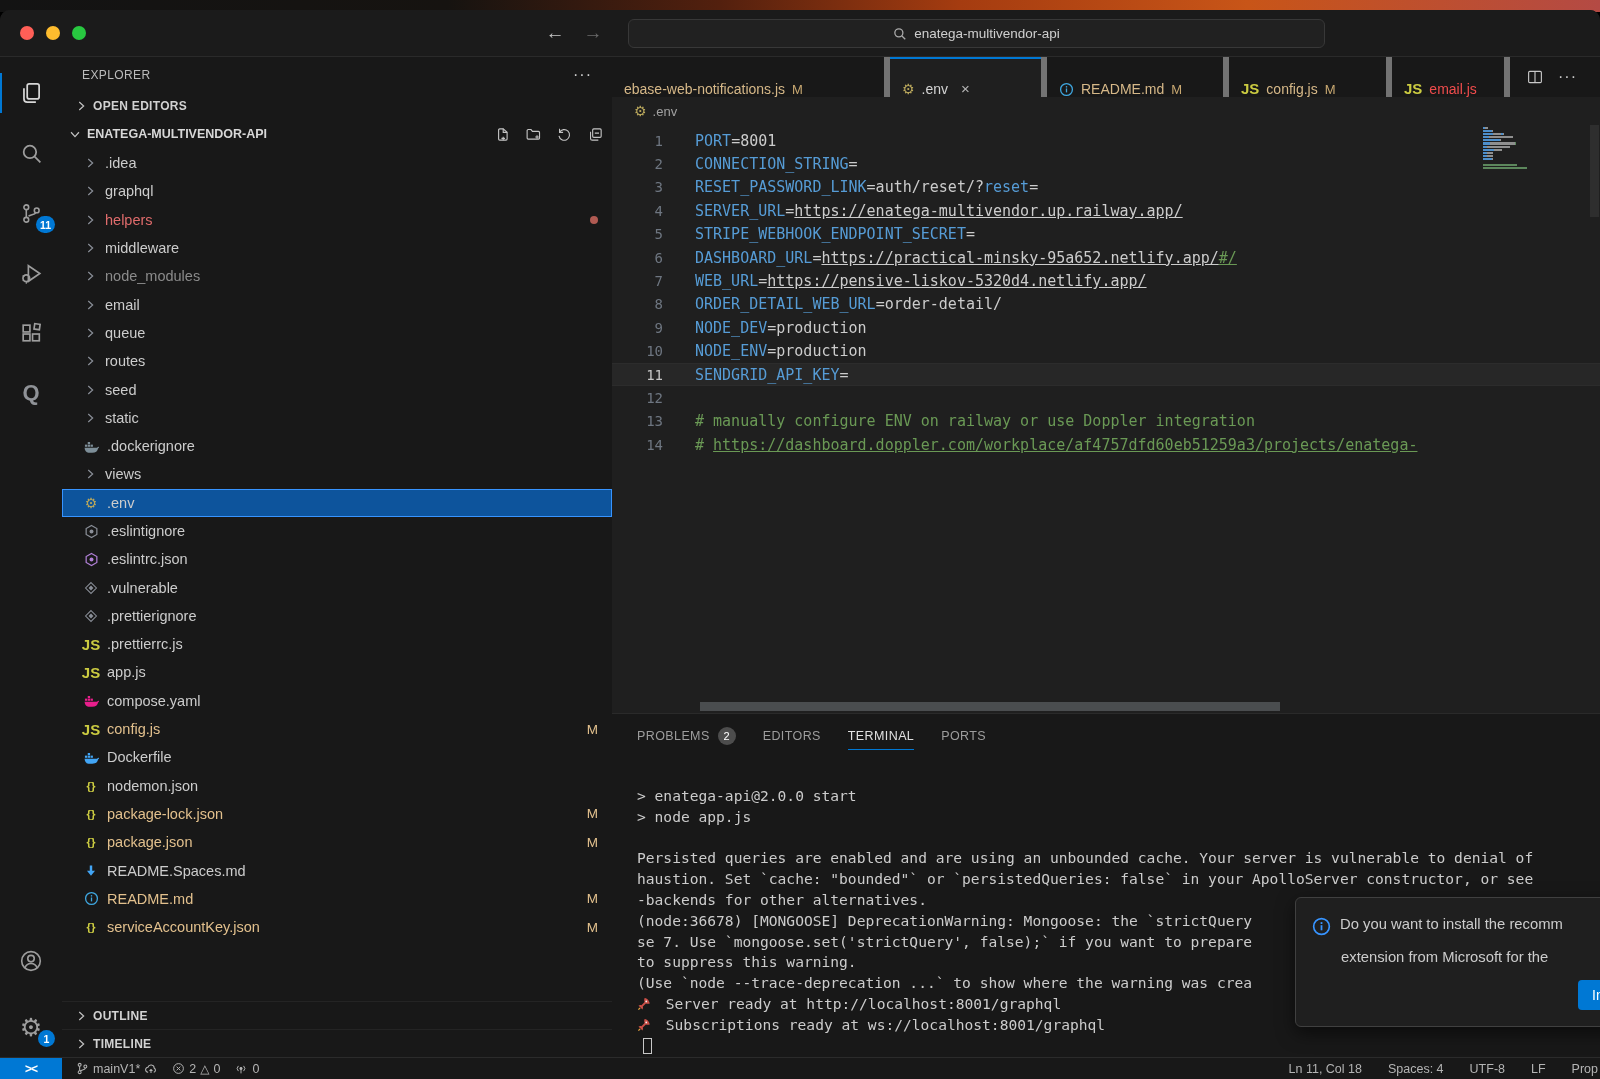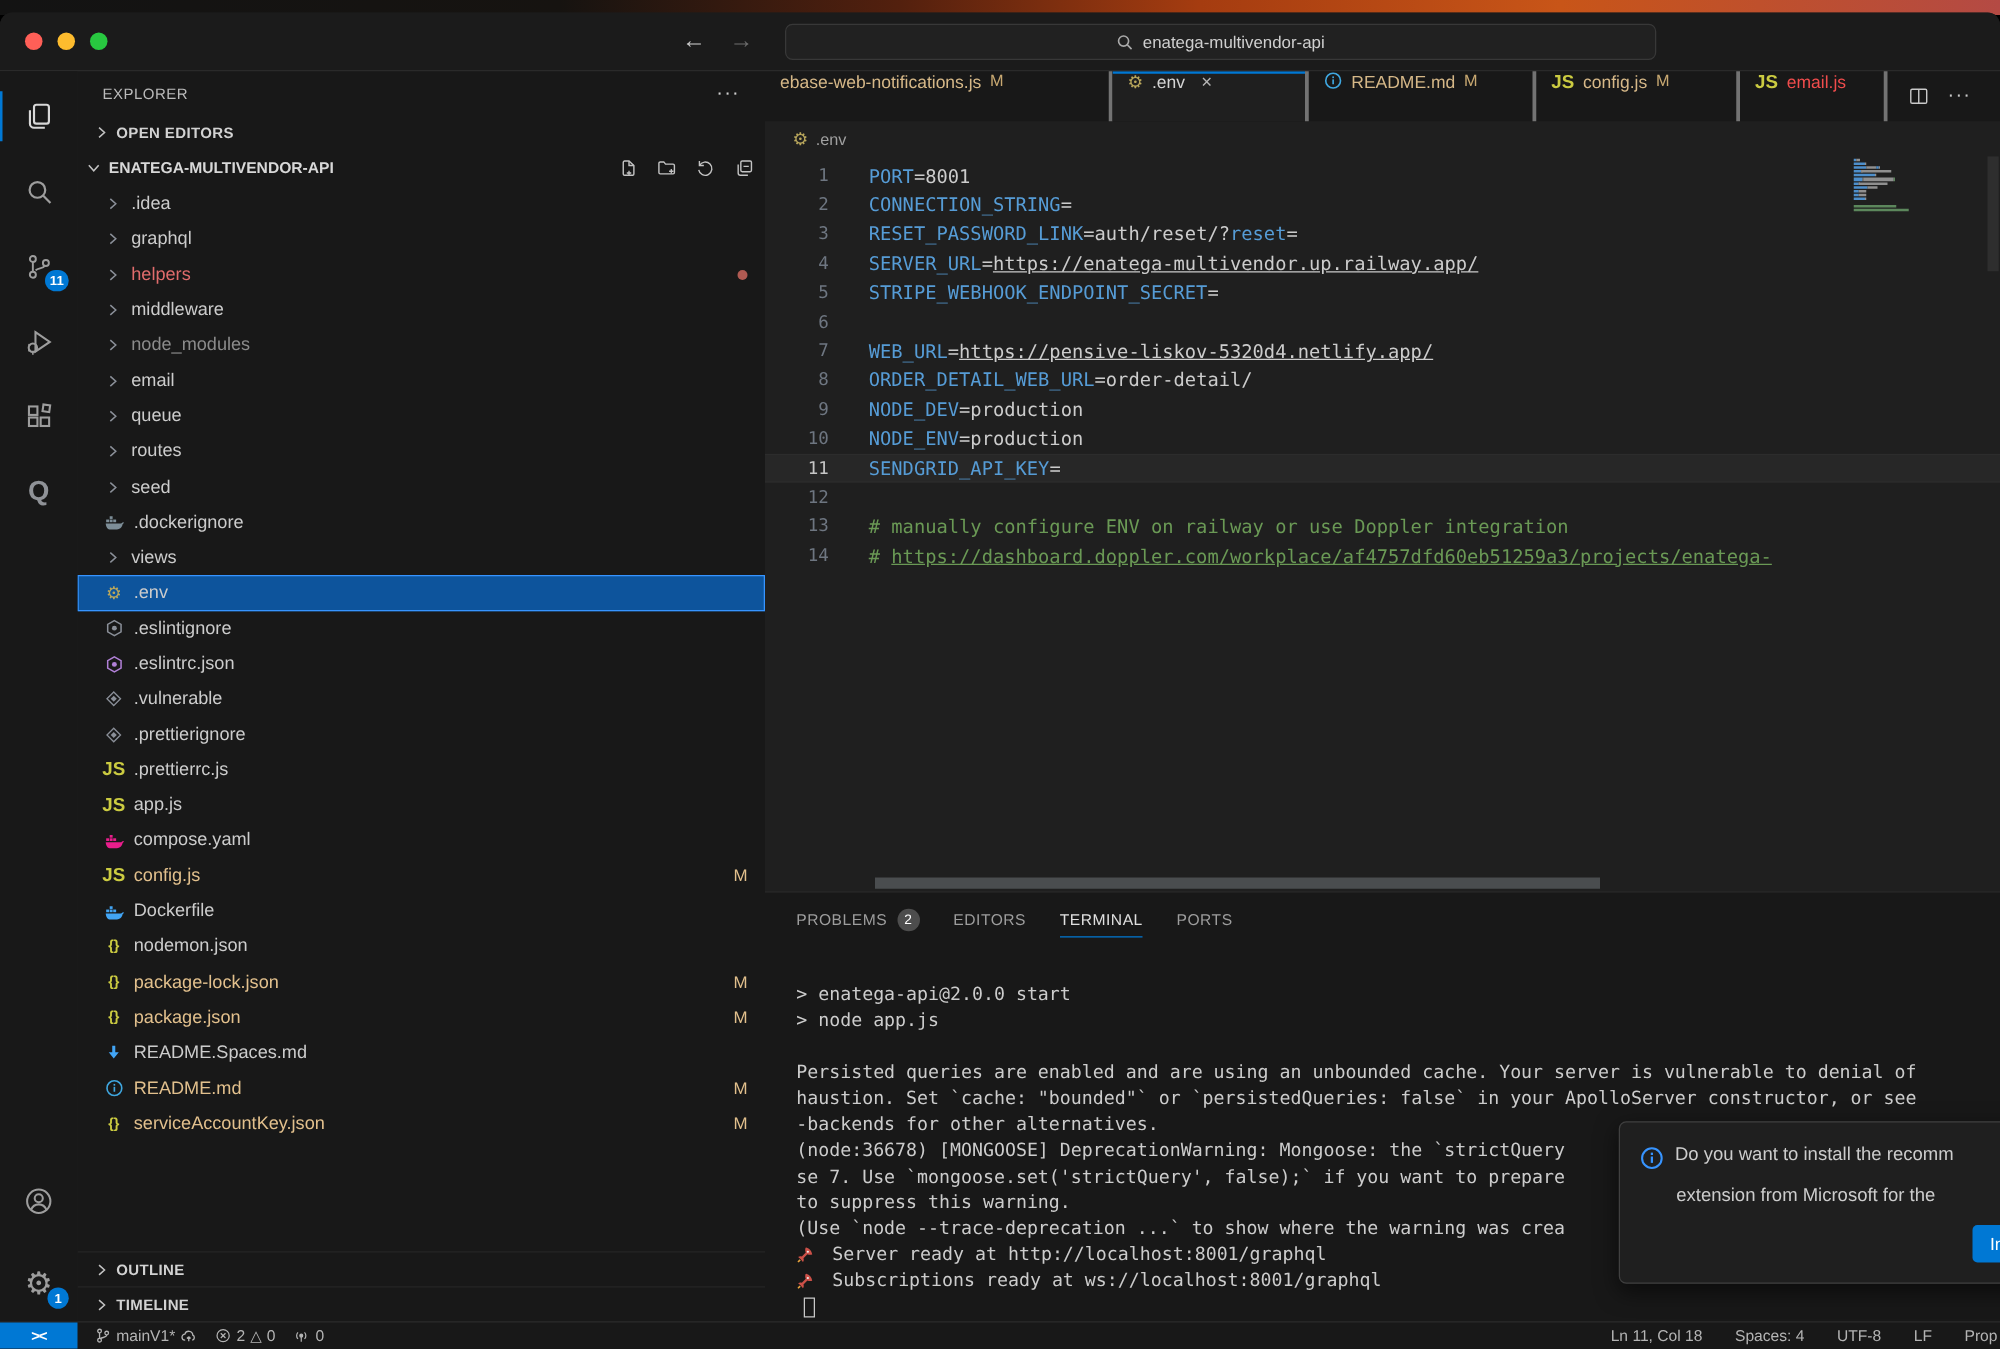--- a/index.html
+++ b/index.html
@@ -50,22 +50,22 @@
   .lbl-default{color:#cccccc;} .lbl-modified{color:#e2c08d;} .lbl-error{color:#e06c6c;} .lbl-dim{color:#8b8b8b;}
   .git-m { margin-left:auto; color:#e2c08d; font-size:13.5px; }
   .err-dot { margin-left:auto; width:8px; height:8px; border-radius:50%; background:#b05a52; }
   .jsbadge { color:#cbcb41; font-weight:800; font-size:15px; font-family:"Liberation Sans",sans-serif; }
   .braces { color:#cbcb41; font-weight:700; font-size:11.5px; }
   .gearchar { color:#b9a75c; font-size:14px; }
 
   
   .editor-col { flex:1; min-width:0; display:flex; flex-direction:column; background:#1f1f1f; }
   .tabbar { height:40px; flex:none; background:#181818; display:flex; align-items:stretch; }
-  .tab { display:flex; align-items:flex-start; gap:7px; padding:0 12px; font-size:14px; color:#9d9d9d;
-    border-right:3px solid #737373; position:relative; white-space:nowrap; overflow:hidden; flex:none; }
+  .tab { display:flex; align-items:flex-end; gap:7px; padding:0 12px; font-size:14px; color:#9d9d9d;
+    border-right:6px solid #737373; position:relative; white-space:nowrap; overflow:hidden; flex:none; }
   .tab.active { background:#1f1f1f; color:#d4d4d4; }
   .tab.active::before { content:""; position:absolute; top:0; left:0; right:0; height:2px; background:#0078d4; }
   .tab .close { margin-left:6px; color:#b5b5b5; font-size:15px; }
   .tab .tgit { color:#c8a871; font-size:13px; }
   .tab-label-modified { color:#d6b888; }
   .tab-label-error { color:#f04c4c; }
   .tab-actions { margin-left:6px; display:flex; align-items:center; gap:14px; color:#c9c9c9; padding:0 10px; }
 
   .breadcrumb { height:28px; flex:none; display:flex; align-items:center; gap:6px; padding-left:22px; color:#a0a0a0; font-size:13px; }
 
@@ -309,20 +309,28 @@
           </div>
           <div class="tree-row">
             <span class="chev">
               <svg width="14" height="14" viewBox="0 0 16 16">
                 <path d="M6 3.5l5 4.5-5 4.5" fill="none" stroke="#8a8f98" stroke-width="1.4"></path>
               </svg>
             </span>
             <span class="lbl-default">seed</span>
           </div>
           <div class="tree-row">
+            <span class="chev">
+              <svg width="14" height="14" viewBox="0 0 16 16">
+                <path d="M6 3.5l5 4.5-5 4.5" fill="none" stroke="#8a8f98" stroke-width="1.4"></path>
+              </svg>
+            </span>
+            <span class="lbl-default">static</span>
+          </div>
+          <div class="tree-row">
             <span class="ficon">
               <svg width="15" height="15" viewBox="0 0 16 16" fill="#7d8e98">
                 <rect x="1" y="6" width="2.5" height="2.3"></rect>
                 <rect x="4" y="6" width="2.5" height="2.3"></rect>
                 <rect x="7" y="6" width="2.5" height="2.3"></rect>
                 <rect x="4" y="3.2" width="2.5" height="2.3"></rect>
                 <path d="M.6 9.4h13.2c1-1.1 2-1.4 3-1l-1.8 1.6c-.5 2.8-2.6 4.6-6.2 4.6H4.7c-2.3 0-3.9-2-4.1-5.2z"></path>
               </svg>
             </span>
             <span class="lbl-default">.dockerignore</span>
@@ -586,21 +594,21 @@
               <span style="width: 1.1px; background: rgb(92, 135, 92);"></span>
               <span style="width: 42.9px; background: rgb(92, 135, 92);"></span>
             </div>
           </div>
         <div class="vthumb"></div>
       <div class="code-line"><span class="ln">1</span><span class="lc"><span class="sk">PORT</span><span class="st">=8001</span></span></div>
           <div class="code-line"><span class="ln">2</span><span class="lc"><span class="sk">CONNECTION_STRING</span><span class="st">=</span></span></div>
           <div class="code-line"><span class="ln">3</span><span class="lc"><span class="sk">RESET_PASSWORD_LINK</span><span class="st">=auth/reset/?</span><span class="sk">reset</span><span class="st">=</span></span></div>
           <div class="code-line"><span class="ln">4</span><span class="lc"><span class="sk">SERVER_URL</span><span class="st">=</span><span class="sl">https://enatega-multivendor.up.railway.app/</span></span></div>
           <div class="code-line"><span class="ln">5</span><span class="lc"><span class="sk">STRIPE_WEBHOOK_ENDPOINT_SECRET</span><span class="st">=</span></span></div>
-          <div class="code-line"><span class="ln">6</span></div>
+          <div class="code-line"><span class="ln">6</span><span class="lc"><span class="sk">DASHBOARD_URL</span><span class="st">=</span><span class="sl">https://practical-minsky-95a652.netlify.app/</span><span class="scl">#/</span></span></div>
           <div class="code-line"><span class="ln">7</span><span class="lc"><span class="sk">WEB_URL</span><span class="st">=</span><span class="sl">https://pensive-liskov-5320d4.netlify.app/</span></span></div>
           <div class="code-line"><span class="ln">8</span><span class="lc"><span class="sk">ORDER_DETAIL_WEB_URL</span><span class="st">=order-detail/</span></span></div>
           <div class="code-line"><span class="ln">9</span><span class="lc"><span class="sk">NODE_DEV</span><span class="st">=production</span></span></div>
           <div class="code-line"><span class="ln">10</span><span class="lc"><span class="sk">NODE_ENV</span><span class="st">=production</span></span></div>
           <div class="code-line current"><span class="ln">11</span><span class="lc"><span class="sk">SENDGRID_API_KEY</span><span class="st">=</span></span></div>
           <div class="code-line"><span class="ln">12</span><span class="lc"></span></div>
           <div class="code-line"><span class="ln">13</span><span class="lc"><span class="sc"># manually configure ENV on railway or use Doppler integration</span></span></div>
           <div class="code-line"><span class="ln">14</span><span class="lc"><span class="sc"># </span><span class="scl">https://dashboard.doppler.com/workplace/af4757dfd60eb51259a3/projects/enatega-</span></span></div>
         </div>
       <div class="hscroll">

